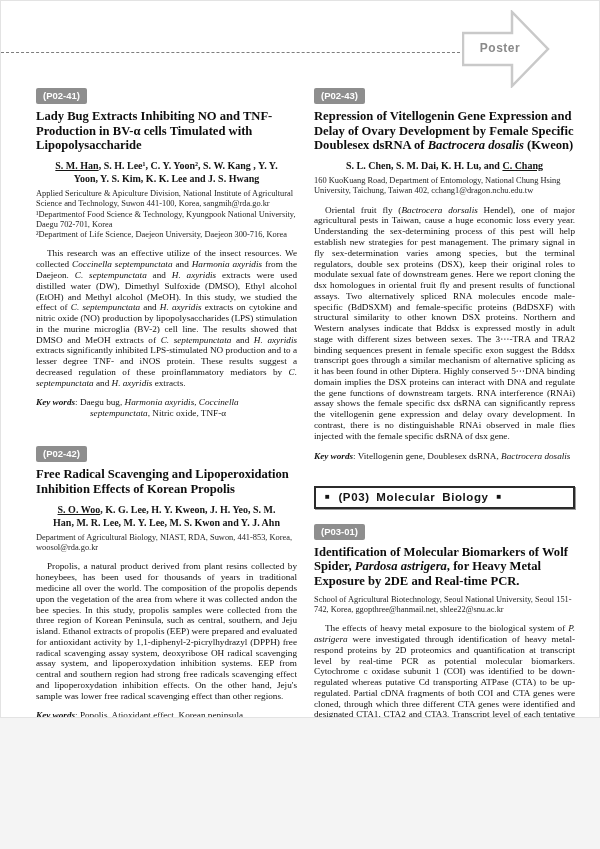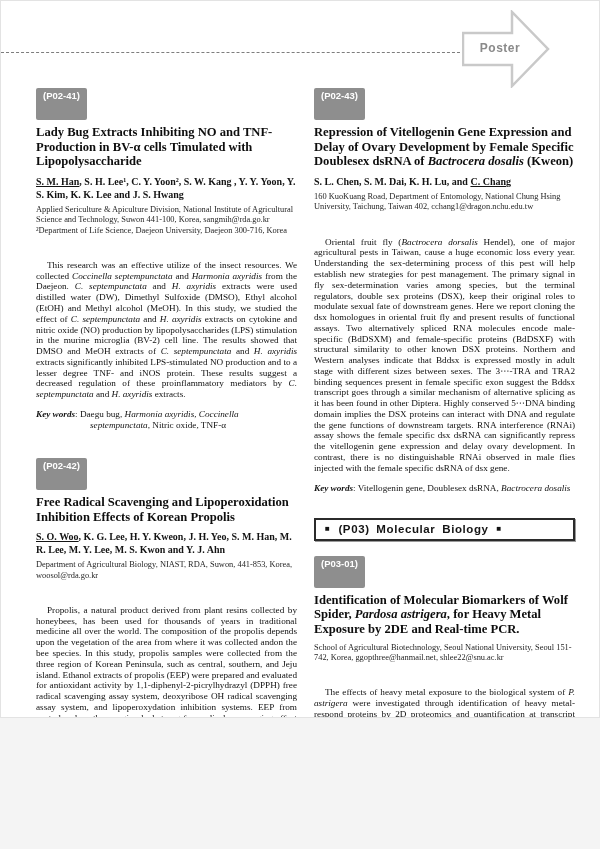--- a/index.html
+++ b/index.html
@@ -12,28 +12,28 @@
   .poster-arrow{position:absolute;top:9px;right:49px;width:88px;height:78px;}
   .poster-label{
     position:absolute;top:31px;left:12px;width:52px;text-align:center;
     font:bold 12px "Liberation Sans", sans-serif;color:#8a8a8a;letter-spacing:.5px;
   }
   .cols{display:flex;gap:17px;padding:84px 24px 0 35px;align-items:flex-start;}
   .col{width:263px;box-sizing:border-box;}
   .abstract{margin-bottom:24px;}
   .badge{
     display:inline-block;background:#8e8e8e;color:#ffffff;border-radius:2px;
-    font:bold 9.5px "Liberation Sans", sans-serif;padding:2px 7px 19px;margin-bottom:3px;
+    font:bold 9.5px "Liberation Sans", sans-serif;padding:2px 7px 3px;margin-bottom:3px;
   }
   .title{font:bold 12.6px/1.17 "Liberation Serif", serif;color:#0e0e0e;margin:2px 0 6px;}
-  .authors{font:bold 10px/1.3 "Liberation Serif", serif;margin:0 0 4px;}
+  .authors{font:bold 10px/1.3 "Liberation Serif", serif;margin:0 12px 4px;text-align:center;}
   .affil{font:8.4px/1.22 "Liberation Serif", serif;color:#1f1f1f;}
   .body-par{
     font:9.2px/1.17 "Liberation Serif", serif;text-align:justify;
-    text-indent:11px;margin-top:24px;color:#101010;
+    text-indent:11px;margin-top:8px;color:#101010;
   }
   .keywords{
     font:9.2px/1.2 "Liberation Serif", serif;margin-top:9px;
     padding-left:54px;text-indent:-54px;
   }
   .kw-label{font-weight:bold;font-style:italic;}
   .section-box{
     border:2px solid #2b2b2b;background:#fff;margin:6px 0 12px;
     padding:3px 9px 4px;display:flex;align-items:center;gap:8px;
     font:bold 11.5px "Liberation Sans", sans-serif;letter-spacing:.6px;word-spacing:3px;
@@ -62,20 +62,21 @@
 
   <div class="cols">
 
     <div class="col">
 
       <div class="abstract">
         <span class="badge">(P02-41)</span>
         <div class="title"><span>Lady Bug Extracts Inhibiting NO and TNF-Production in BV-α cells Timulated with Lipopolysaccharide</span></div>
         <div class="authors"><span style="text-decoration: underline;">S. M. Han</span><span>, S. H. Lee¹, C. Y. Yoon², S. W. Kang , Y. Y. Yoon, Y. S. Kim, K. K. Lee and J. S. Hwang</span></div>
         <div class="affil"><span>Applied Sericulture &amp; Apiculture Division, National Institute of Agricultural Science and Technology, Suwon 441-100, Korea, sangmih@rda.go.kr</span></div>
+        <div class="affil"><span>¹Departmentof Food Science &amp; Technology, Kyungpook National University, Daegu 702-701, Korea</span></div>
         <div class="affil"><span>²Department of Life Science, Daejeon University, Daejeon 300-716, Korea</span></div>
         <div class="body-par"><span>This research was an effective utilize of the insect resources. We collected </span><span style="font-style: italic;">Coccinella septempunctata</span><span> and </span><span style="font-style: italic;">Harmonia axyridis</span><span> from the Daejeon. </span><span style="font-style: italic;">C. septempunctata</span><span> and </span><span style="font-style: italic;">H. axyridis</span><span> extracts were used distilled water (DW), Dimethyl Sulfoxide (DMSO), Ethyl alcohol (EtOH) and Methyl alcohol (MeOH). In this study, we studied the effect of </span><span style="font-style: italic;">C. septempunctata</span><span> and </span><span style="font-style: italic;">H. axyridis</span><span> extracts on cytokine and nitric oxide (NO) production by lipopolysaccharides (LPS) stimulation in the murine microglia (BV-2) cell line.  The results showed that DMSO and MeOH extracts of </span><span style="font-style: italic;">C. septempunctata</span><span> and </span><span style="font-style: italic;">H. axyridis</span><span> extracts significantly inhibited LPS-stimulated NO production and to a lesser degree TNF- and iNOS protein. These results suggest a decreased regulation of these proinflammatory mediators by </span><span style="font-style: italic;">C. septempunctata</span><span> and </span><span style="font-style: italic;">H. axyridis</span><span> extracts.</span></div>
         <div class="keywords"><span class="kw-label">Key words</span><span>: </span><span><span>Daegu bug, </span><span style="font-style: italic;">Harmonia axyridis</span><span>, </span><span style="font-style: italic;">Coccinella septempunctata</span><span>, Nitric oxide, TNF-α</span></span></div>
       </div>
 
       <div class="abstract">
         <span class="badge">(P02-42)</span>
         <div class="title"><span>Free Radical Scavenging and Lipoperoxidation Inhibition Effects of Korean Propolis</span></div>
         <div class="authors"><span style="text-decoration: underline;">S. O. Woo</span><span>, K. G. Lee, H. Y. Kweon, J. H. Yeo, S. M. Han, M. R. Lee, M. Y. Lee, M. S. Kwon and Y. J. Ahn</span></div>
         <div class="affil"><span>Department of Agricultural Biology, NIAST, RDA, Suwon, 441-853, Korea, woosol@rda.go.kr</span></div>

